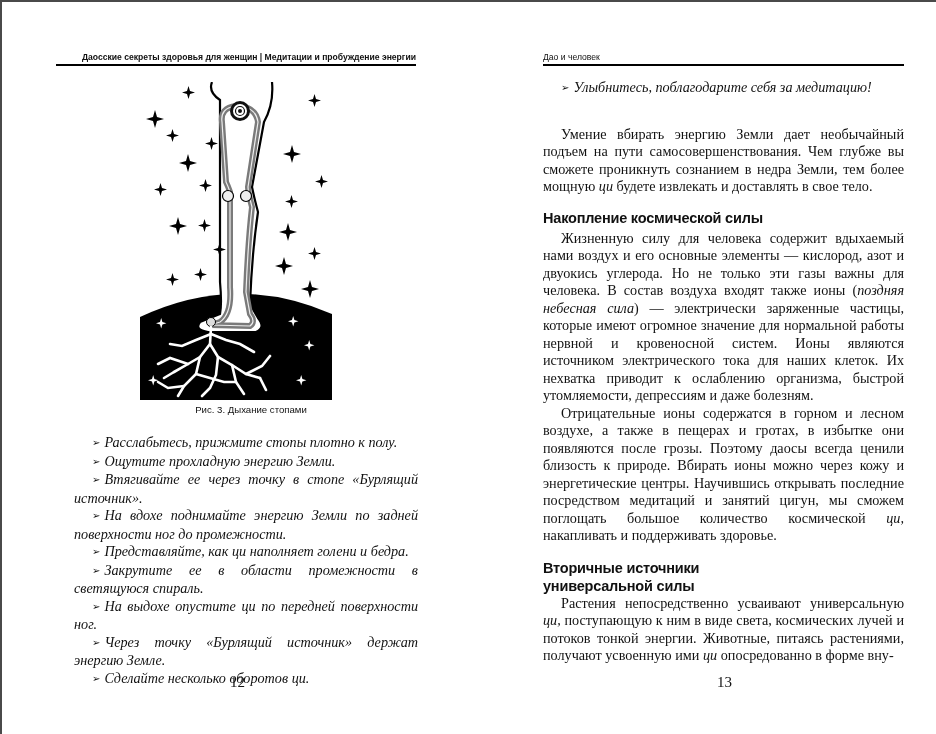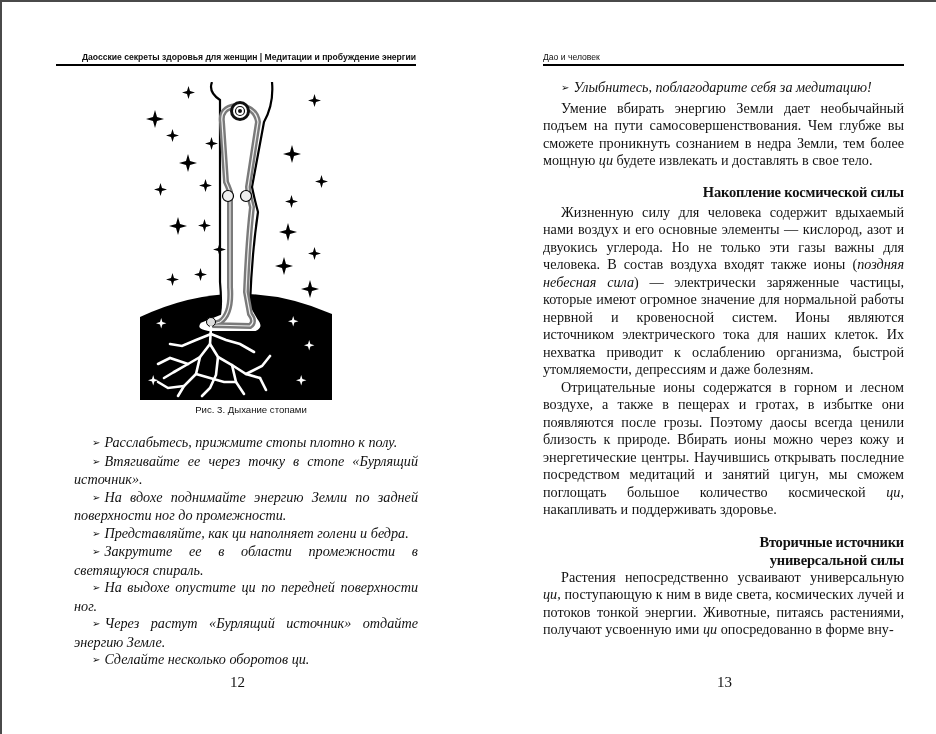--- a/index.html
+++ b/index.html
@@ -28,22 +28,22 @@
   .text-col { position:absolute; font-size:14.2px; line-height:17.5px; text-align:justify; }
   .page-left .text-col { left:74px; width:344px; }
   .page-right .text-col { left:57px; width:361px; }
 
   p { margin:0; text-indent:18px; }
   .bullet { font-style:italic; text-indent:18px; margin:0; }
   .arrow { font-style:normal; font-size:10px; margin-right:4px; position:relative; top:-1px; }
   i, em { font-style:italic; }
 
   h2 {
-    margin:0; font-family:Liberation Serif, serif; font-weight:bold;
-    font-size:14.5px; line-height:18px; text-align:right; letter-spacing:-0.2px;
+    margin:0; font-family:Liberation Sans, sans-serif; font-weight:bold;
+    font-size:14.5px; line-height:18px; text-align:left; letter-spacing:-0.2px;
   }
 
   .figure { position:absolute; left:140px; top:82px; width:192px; height:318px; }
   .caption {
     position:absolute; left:136px; top:404px; width:230px; text-align:center;
     font-family:"Liberation Sans", "DejaVu Sans", sans-serif; font-size:9.6px;
   }
 
   .page-num { position:absolute; top:674px; font-size:15px; }
   .page-left .page-num { left:230px; }
@@ -122,40 +122,41 @@
       <path d="M0 0 l1.2 -4 l1.2 4 l4 1.2 l-4 1.2 l-1.2 4 l-1.2 -4 l-4 -1.2 z" transform="translate(168 262)"></path>
       <path d="M0 0 l1.2 -4 l1.2 4 l4 1.2 l-4 1.2 l-1.2 4 l-1.2 -4 l-4 -1.2 z" transform="translate(12 297)"></path>
       <path d="M0 0 l1.2 -4 l1.2 4 l4 1.2 l-4 1.2 l-1.2 4 l-1.2 -4 l-4 -1.2 z" transform="translate(160 297)"></path>
     </g>
   </svg>
 
   <div class="caption">Рис. 3. Дыхание стопами</div>
 
   <div class="text-col" style="top:434px;">
     <p class="bullet"><span class="arrow">➢</span><span>Расслабьтесь, прижмите стопы плотно к полу.</span></p>
+    <p class="bullet"><span class="arrow">➢</span><span>Ощутите прохладную энергию Земли.</span></p>
     <p class="bullet"><span class="arrow">➢</span><span>Втягивайте ее через точку в стопе «Бурлящий источник».</span></p>
     <p class="bullet"><span class="arrow">➢</span><span>На вдохе поднимайте энергию Земли по задней поверхности ног до промежности.</span></p>
     <p class="bullet"><span class="arrow">➢</span><span>Представляйте, как ци наполняет голени и бедра.</span></p>
     <p class="bullet"><span class="arrow">➢</span><span>Закрутите ее в области промежности в светящуюся спираль.</span></p>
     <p class="bullet"><span class="arrow">➢</span><span>На выдохе опустите ци по передней поверхности ног.</span></p>
-    <p class="bullet"><span class="arrow">➢</span><span>Через растут «Бурлящий источник» отдайте энергию Земле.</span></p>
+    <p class="bullet"><span class="arrow">➢</span><span>Через точку «Бурлящий источник» держат энергию Земле.</span></p>
     <p class="bullet"><span class="arrow">➢</span><span>Сделайте несколько оборотов ци.</span></p>
   </div>
 
   <div class="page-num">12</div>
 </div>
 
 <div class="page page-right">
   <div class="running-head">Дао и человек</div>
   <div class="head-rule"></div>
 
   <div class="text-col" style="top:79px;">
     <p class="bullet"><span class="arrow">➢</span><span>Улыбнитесь, поблагодарите себя за медитацию!</span></p>
 
-    <p style="margin-top:2px;"><span>Умение вбирать энергию Земли дает необычайный подъем на пути самосовершенствования. Чем глубже вы сможете проникнуть сознанием в недра Земли, тем более мощную </span><i>ци</i><span> будете извлекать и доставлять в свое тело.</span></p>
+    <p style="margin-top:28px;"><span>Умение вбирать энергию Земли дает необычайный подъем на пути самосовершенствования. Чем глубже вы сможете проникнуть сознанием в недра Земли, тем более мощную </span><i>ци</i><span> будете извлекать и доставлять в свое тело.</span></p>
 
     <h2 style="margin-top:13px; margin-bottom:3px;">Накопление космической силы</h2>
 
     <p><span>Жизненную силу для человека содержит вдыхаемый нами воздух и его основные элементы — кислород, азот и двуокись углерода. Но не только эти газы важны для человека. В состав воздуха входят также ионы (</span><i>поздняя небесная сила</i><span>) — электрически заряженные частицы, которые имеют огромное значение для нормальной работы нервной и кровеносной систем. Ионы являются источником электрического тока для наших клеток. Их нехватка приводит к ослаблению организма, быстрой утомляемости, депрессиям и даже болезням.</span></p>
     <p><span>Отрицательные ионы содержатся в горном и лесном воздухе, а также в пещерах и гротах, в избытке они появляются после грозы. Поэтому даосы всегда ценили близость к природе. Вбирать ионы можно через кожу и энергетические центры. Научившись открывать последние посредством медитаций и занятий цигун, мы сможем поглощать большое количество космической </span><i>ци,</i><span> накапливать и поддерживать здоровье.</span></p>
 
     <h2 style="margin-top:14px;"><span>Вторичные источники</span><br><span>универсальной силы</span></h2>
 
     <p><span>Растения непосредственно усваивают универсальную </span><i>ци,</i><span> поступающую к ним в виде света, космических лучей и потоков тонкой энергии. Животные, питаясь растениями, получают усвоенную ими </span><i>ци</i><span> опосредованно в форме вну-</span></p>
   </div>

